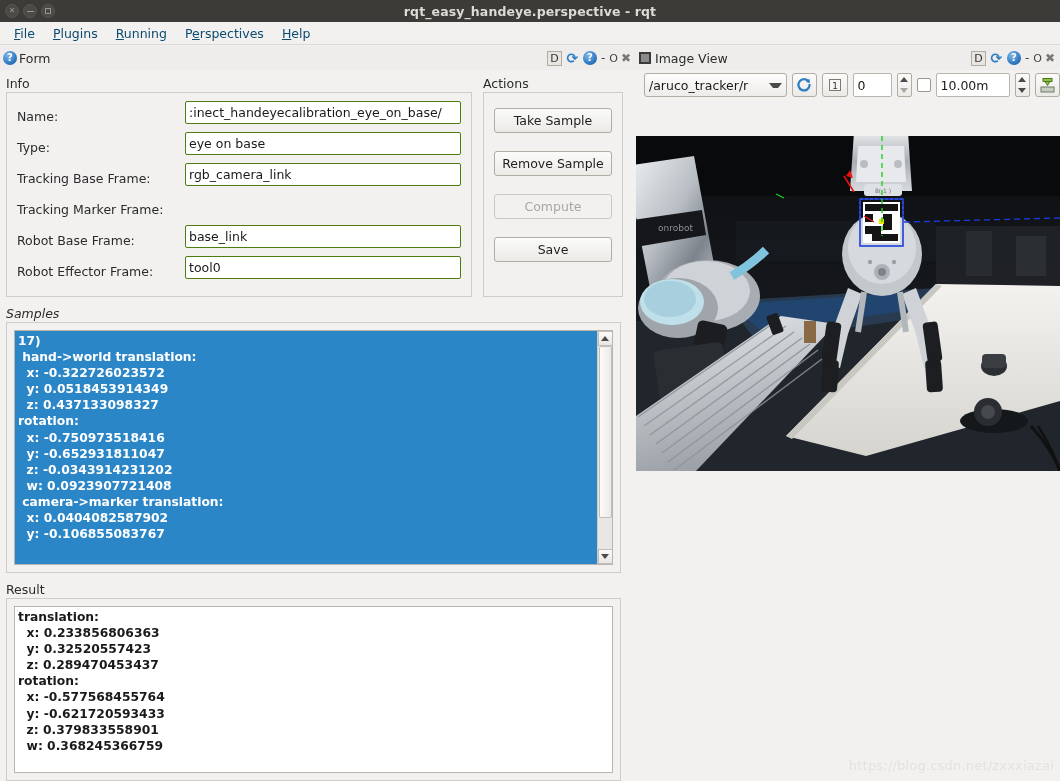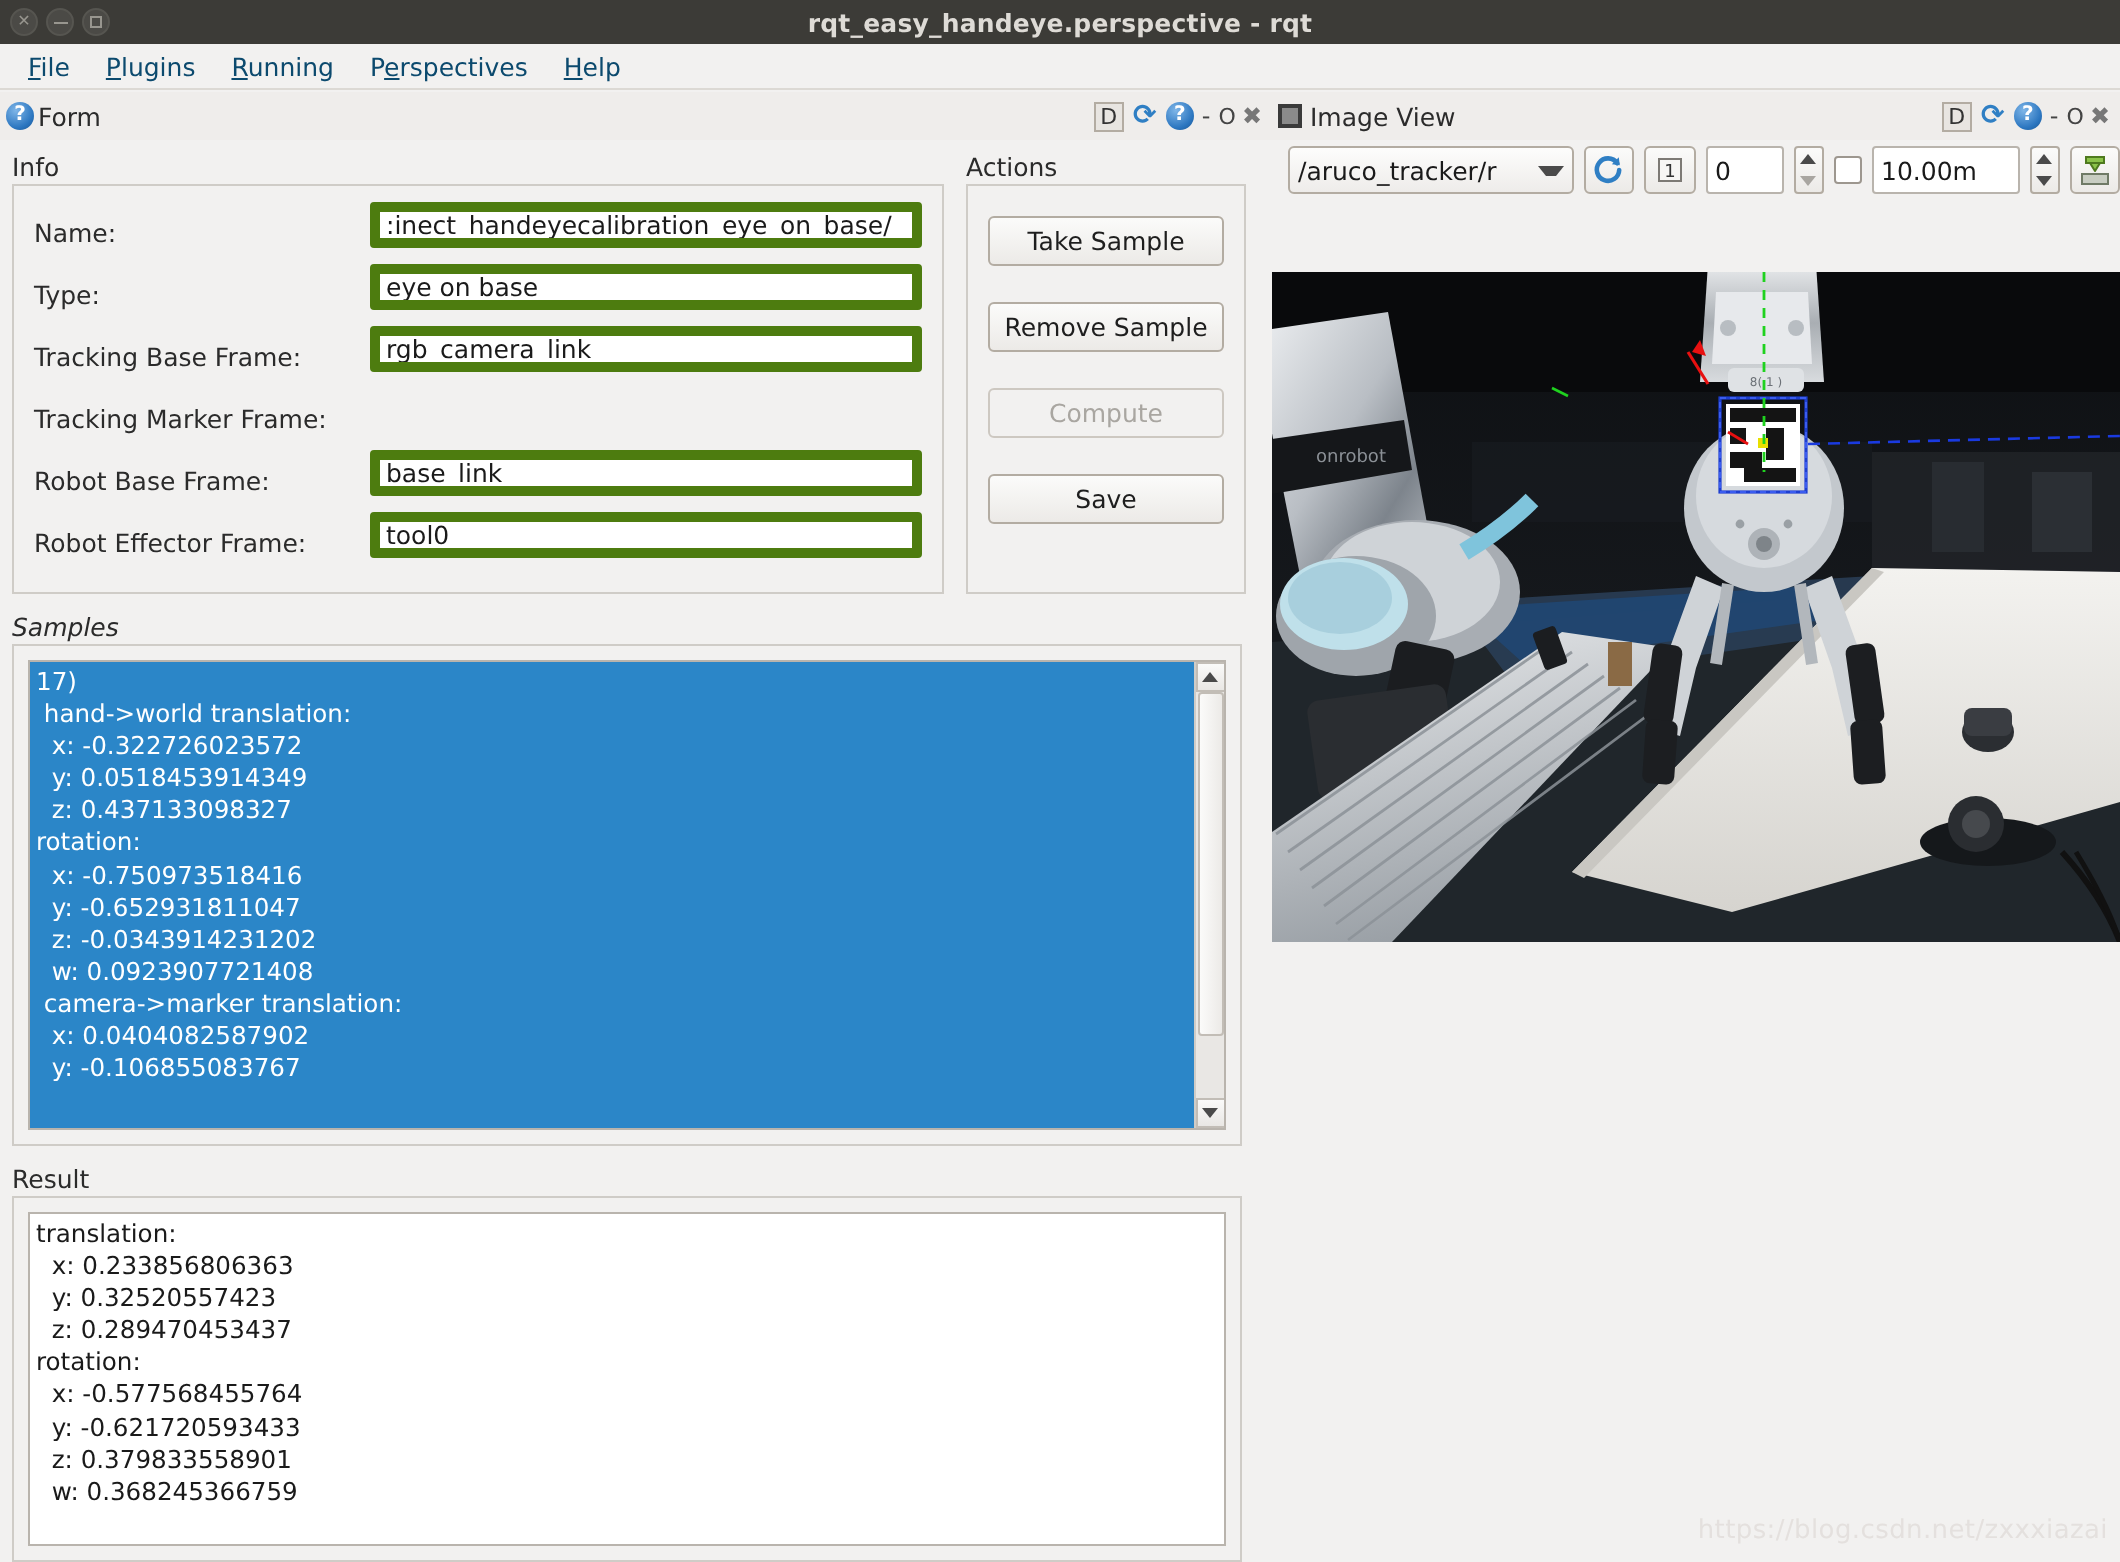--- a/index.html
+++ b/index.html
@@ -95,21 +95,21 @@
   #samples-label { position: absolute; left: 6px; top: 306px; font-style: italic; }
   #samples-box { position: absolute; left: 6px; top: 322px; width: 615px; height: 251px; }
   #result-label { position: absolute; left: 6px; top: 582px; }
   #result-box { position: absolute; left: 6px; top: 598px; width: 615px; height: 183px; }
 
   
   .formrow { display: flex; align-items: flex-end; height: 31px; padding: 0 10px; }
   .formlabel { font-size: 12.5px; color: #2b2b2b; width: 168px; flex: 0 0 168px; }
   .lineedit {
     flex: 1; height: 23px; background: #ffffff;
-    border: 5px solid #4d7c0f; border-radius: 2px;
+    border: 1px solid #4d7c0f; border-radius: 2px;
     font-size: 12.5px; color: #1a1a1a;
     display: flex; align-items: center; padding: 0 3px;
     white-space: nowrap; overflow: hidden;
   }
 
   
   .btn {
     width: 118px; height: 25px;
     background: linear-gradient(#fbfbfa, #eceae7);
     border: 1px solid #b3aca2; border-radius: 3px;
@@ -117,21 +117,21 @@
     display: flex; align-items: center; justify-content: center;
     cursor: default; margin: 0 auto;
   }
   .btn.disabled { color: #a9a6a1; background: #f2f1f0; border-color: #cdc8c1; }
   .btnwrap { padding-top: 15px; }
   .btnwrap.g2 { padding-top: 18px; }
 
   
   .textarea-outer {
     position: absolute; background: #f2f1f0;
-    border: 1px solid #cfccc7; padding: 7px 7px;
+    border: 1px solid #cfccc7; padding: 7px 7px; font-weight: bold;
   }
   .textview {
     width: 100%; height: 100%; background: #ffffff;
     border: 1px solid #b9b4ad; overflow: hidden; position: relative;
     display: flex;
   }
   .textcontent {
     flex: 1; font-size: 12.3px; line-height: 16.1px;
     color: #1a1a1a; padding: 2px 3px; white-space: pre;
     overflow: hidden;

